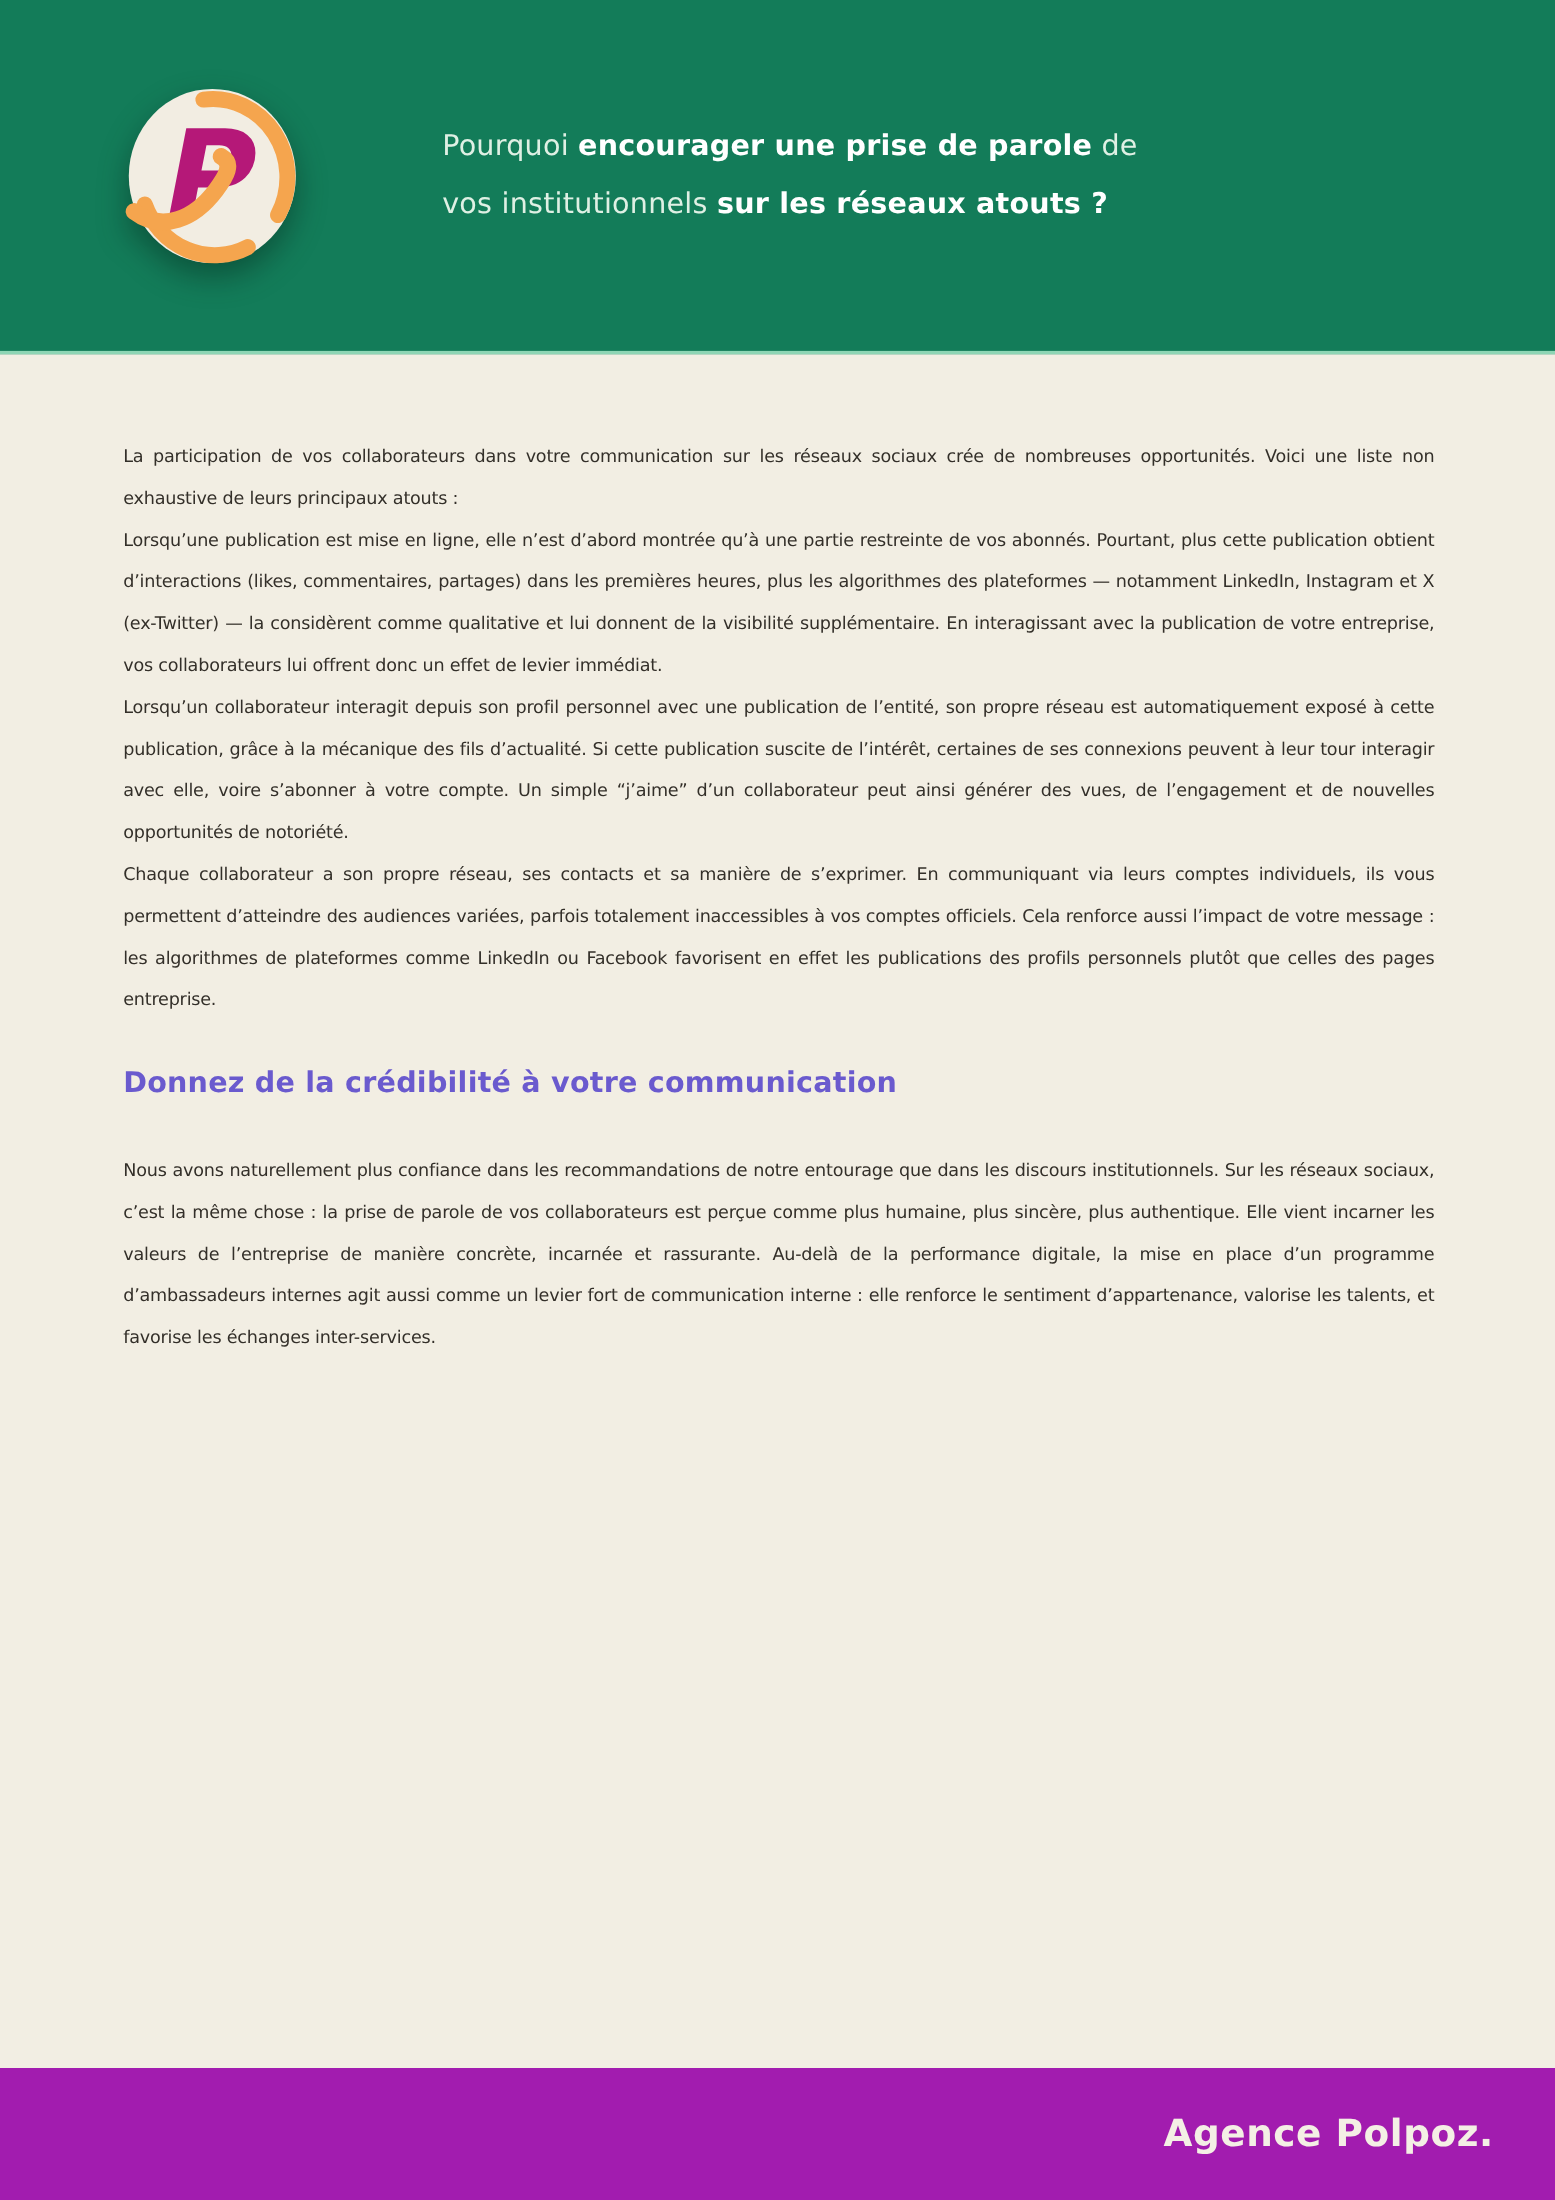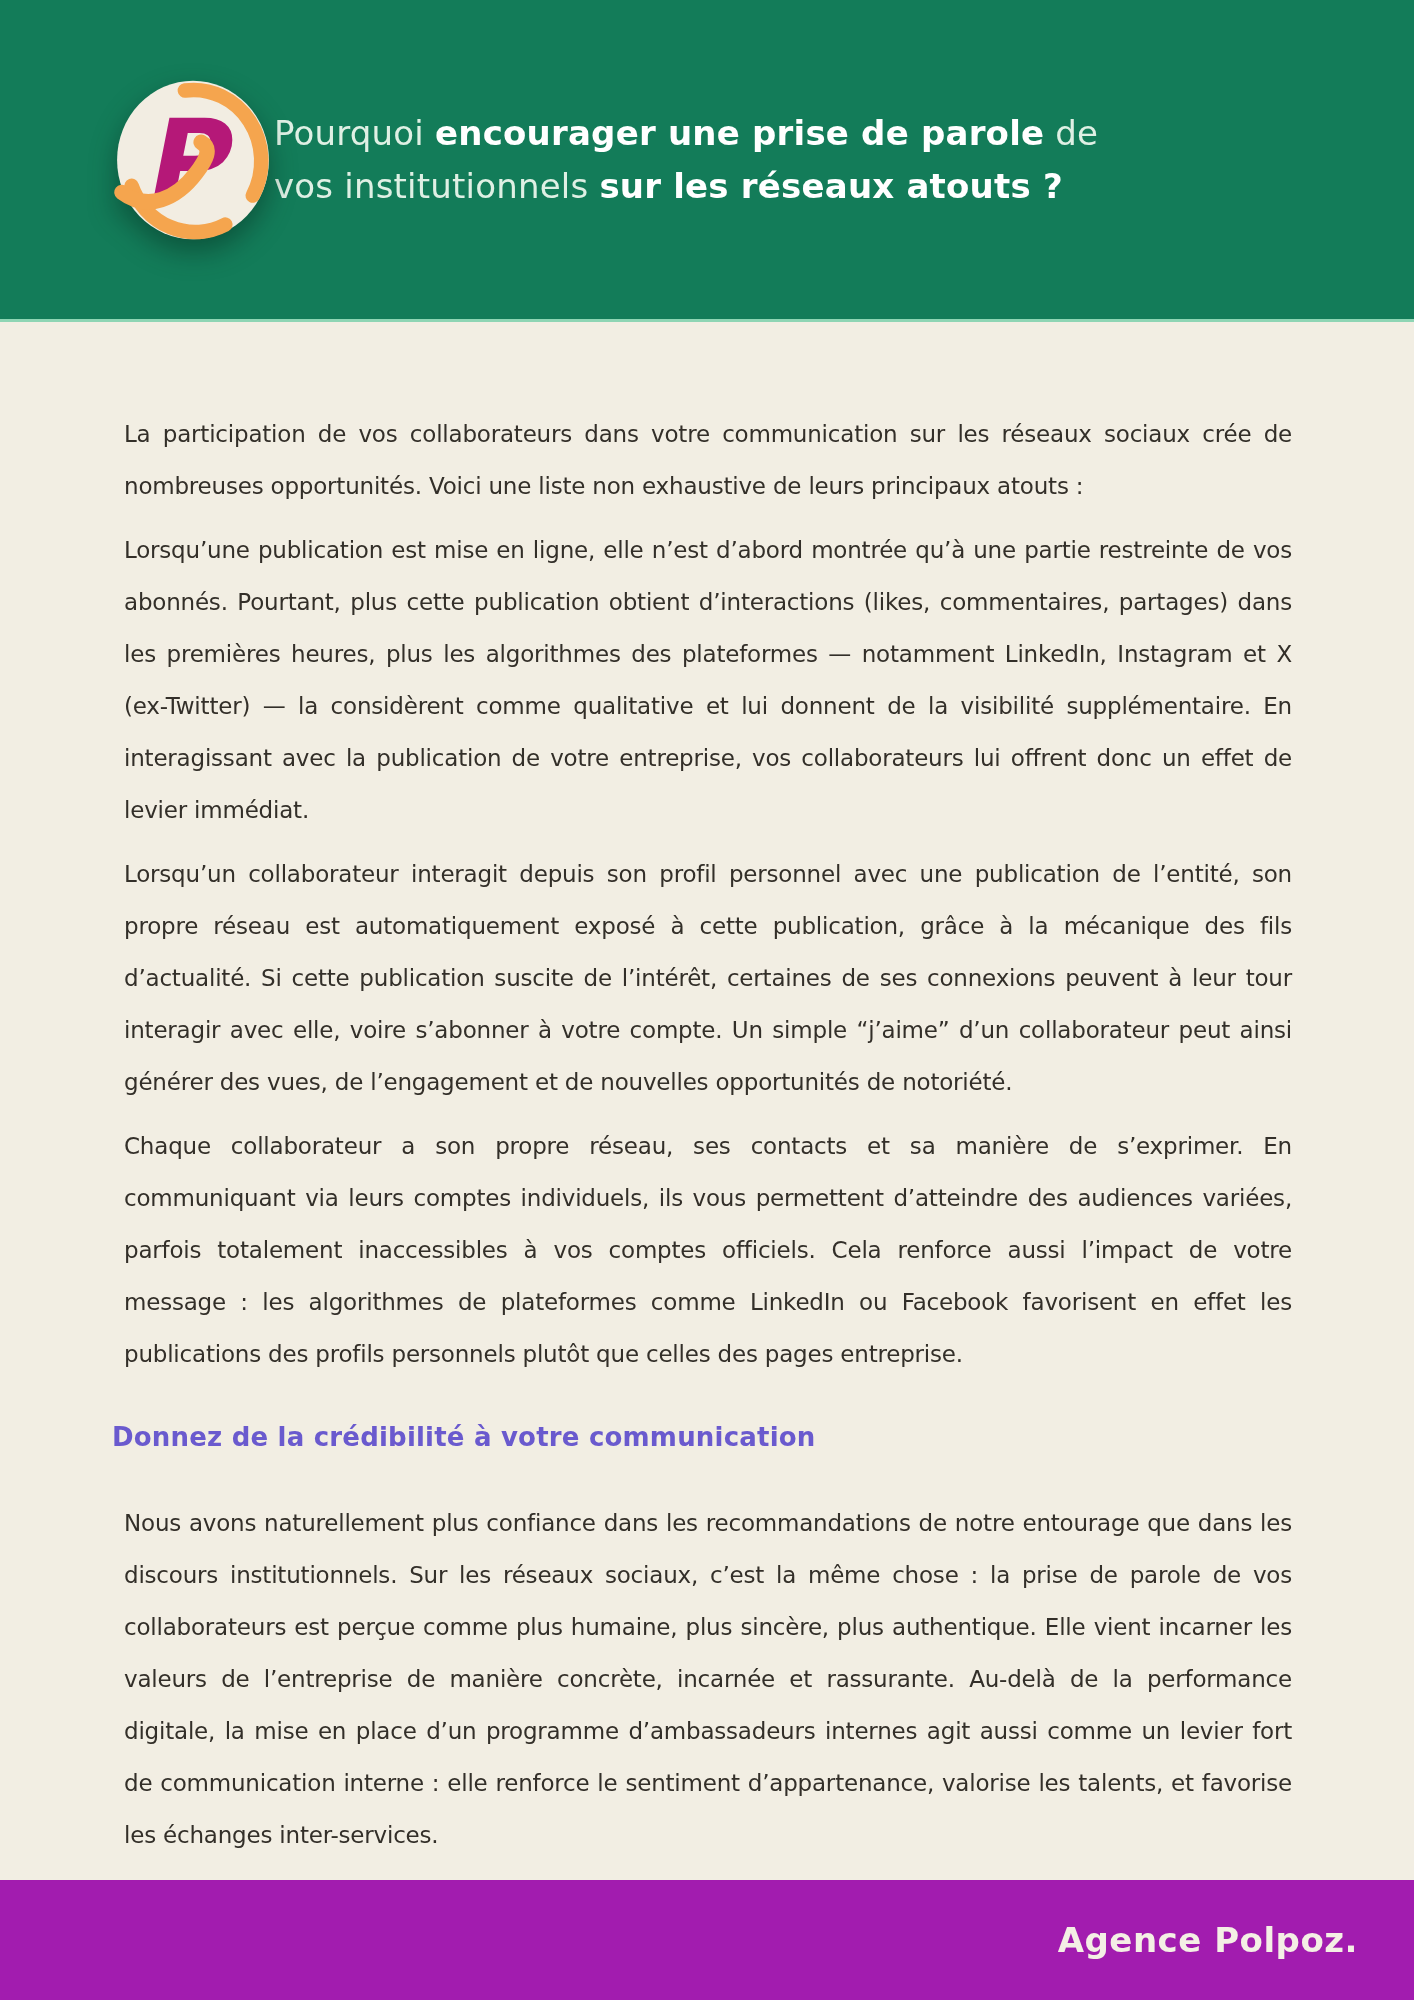--- a/index.html
+++ b/index.html
@@ -27,41 +27,42 @@
     padding: 0 60px 0 112px;
   }
   .logo-wrap {
     width: 162px;
     height: 168px;
     flex: 0 0 auto;
     filter: drop-shadow(0 12px 14px rgba(5, 35, 25, 0.45));
   }
   .logo-wrap svg { width: 100%; height: 100%; display: block; }
   .title {
-    font-size: 34px;
+    margin-left: 128px;
+    font-size: 26px;
     line-height: 53px;
     font-weight: 400;
     color: #dff0e4;
     letter-spacing: 0.2px;
   }
   .title strong { color: #ffffff; font-weight: 700; }
 
   
   .content {
     flex: 1 1 auto;
     overflow: hidden;
     padding: 74px 110px 0 112px;
     color: #332f29;
   }
   .para {
-    font-size: 23px;
-    line-height: 52px;
+    font-size: 16px;
+    line-height: 38px;
     text-align: justify;
     letter-spacing: -0.2px;
-    margin: 12px;
+    margin: 0;
   }
   .intro { margin-bottom: 0; }
   .sec {
     font-size: 26px;
     line-height: 32px;
     font-weight: 700;
     letter-spacing: 0.2px;
     margin: 41px 0 44px;
   }
   .h-magenta { color: #a9137c; }

